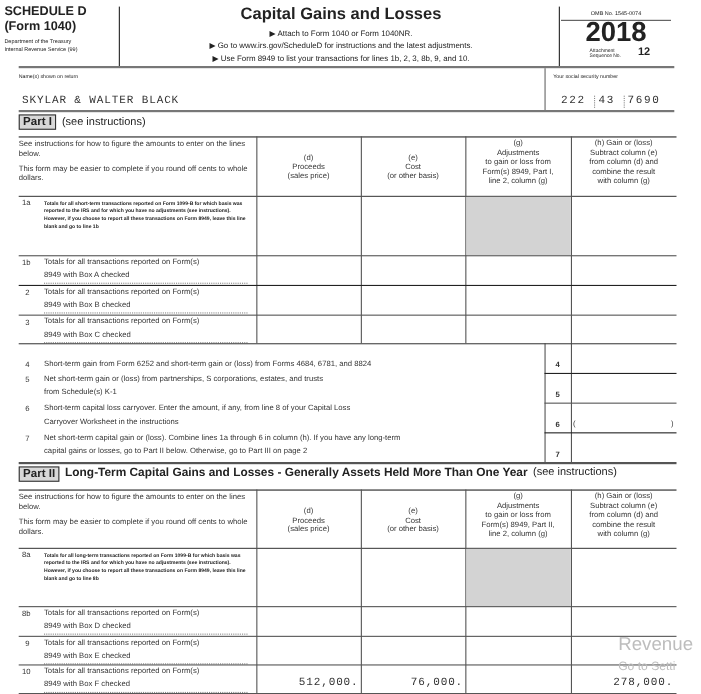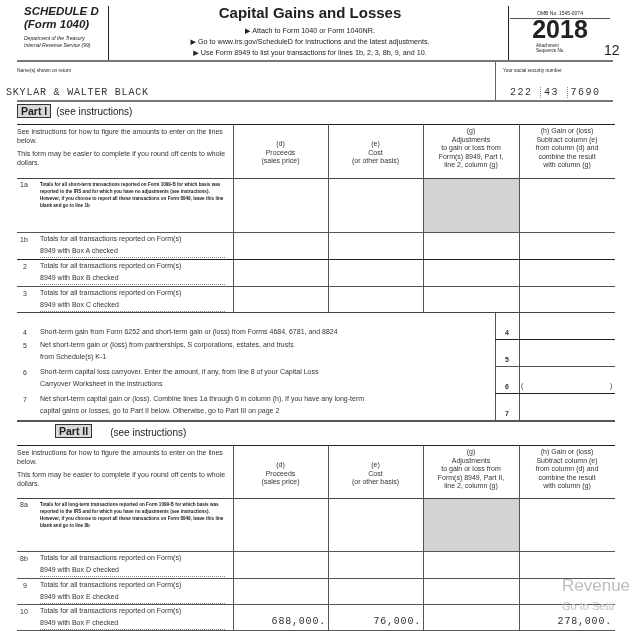--- a/index.html
+++ b/index.html
@@ -1,31 +1,31 @@
 <!DOCTYPE html>
 <html><head>
 <meta charset="utf-8">
 <style>
   * { box-sizing: border-box; margin: 0; padding: 0; }
   body { width: 637px; height: 631px; background: #fff; font-family: "Liberation Sans", sans-serif; color: #222; overflow: hidden; position: relative; }
   .abs { position: absolute; }
-  .hdr-left { left: 24px; top: 5px; width: 90px; font-style: italic; }
+  .hdr-left { left: 4px; top: 5px; width: 90px; }
   .sched { font-weight: bold; font-size: 11.5px; line-height: 13px; }
   .dept { font-size: 5px; line-height: 7px; margin-top: 4px; }
   .vline { position: absolute; background: #222; width: 1px; }
   .hline { position: absolute; background: #333; height: 1px; }
   .title { left: 110px; width: 400px; top: 4px; text-align: center; font-weight: bold; font-size: 15px; }
   .instr { left: 110px; width: 400px; text-align: center; font-size: 7.2px; line-height: 10px; }
   .omb { left: 510px; width: 100px; text-align: center; font-size: 5px; top: 10px; }
   .year { left: 510px; width: 100px; text-align: center; font-size: 25px; font-weight: bold; top: 18px; line-height: 22px; }
   .seq { left: 536px; top: 43px; font-size: 4.5px; line-height: 5px; }
-  .seqnum { left: 580px; top: 42px; font-size: 14px; font-weight: normal; margin-left: 24px; }
+  .seqnum { left: 580px; top: 42px; font-size: 10px; font-weight: bold; }
   .small-label { font-size: 4.8px; }
   .mono { font-family: "Liberation Mono", monospace; }
-  .name { left: 6px; top: 87px; font-size: 10px; letter-spacing: 0.8px; color: #333; }
+  .name { left: 20px; top: 87px; font-size: 10px; letter-spacing: 0.8px; color: #333; }
   .ssn { left: 510px; top: 87px; font-size: 10px; letter-spacing: 1.5px; color: #333; }
   .part-badge { background: #d8d8d8; border: 1px solid #333; font-weight: bold; font-size: 10.5px; padding: 0 3px; line-height: 12px; }
   .part-title { font-weight: bold; font-size: 10.8px; }
   .see { font-size: 10px; font-weight: normal; }
   .colhead { position: absolute; text-align: center; font-size: 7px; line-height: 8.6px; color: #333; }
   .lefttext { font-size: 7px; line-height: 9px; color: #333; }
   .tiny { font-size: 4.6px; line-height: 6.9px; font-weight: bold; color: #222; }
   .linenum { position: absolute; font-size: 7px; color: #333; }
   .rowtext { position: absolute; font-size: 7px; line-height: 12px; color: #333; }
   .gray { position: absolute; background: #d3d3d3; }
@@ -163,22 +163,23 @@
 <div class="hline" style="left:495px; top:393px; width:120px; background:#222;"></div>
 
 <div class="linenum" style="left:23px; top:396px;">7</div>
 <div class="rowtext" style="left:40px; top:393px;">
   <div>Net short-term capital gain or (loss).  Combine lines 1a through 6 in column (h). If you have any long-term</div>
   <div>capital gains or losses, go to Part II below. Otherwise, go to Part III on page 2</div>
 </div>
 <div class="linenum" style="left:505px; top:410px; font-weight:bold;">7</div>
 <div class="hline" style="left:17px; top:420px; width:598px; height:2px; background:#555;"></div>
 
-<div class="abs" style="left:17px; top:424px; display:flex; align-items:flex-end; gap:18px; white-space:nowrap;margin-left:38px;">
+<div class="abs" style="left:17px; top:424px; display:flex; align-items:flex-start; gap:5px; white-space:nowrap;">
   <span class="part-badge">Part II</span>
+  <span class="part-title">Long-Term Capital Gains and Losses - Generally Assets Held More Than One Year</span>
   <span class="see">(see instructions)</span>
 </div>
 <div class="hline" style="left:17px; top:445px; width:598px; background:#222;"></div>
 
 <div class="abs lefttext" style="left:17px; top:448px; width:214px;">
   <div>See instructions for how to figure the amounts to enter on the lines below.</div>
   <div style="margin-top:4px">This form may be easier to complete if you round off cents to whole dollars.</div>
 </div>
 
 <div class="colhead" style="left:233px; width:95px; top:461px;">
@@ -230,20 +231,20 @@
   <div>Totals for all transactions reported on Form(s)</div>
   <div class="dots" style="width:185px">8949 with Box E checked</div>
 </div>
 <div class="hline" style="left:17px; top:604px; width:598px; background:#555;"></div>
 
 <div class="linenum" style="left:20px; top:608px;">10</div>
 <div class="rowtext" style="left:40px; top:605px;">
   <div>Totals for all transactions reported on Form(s)</div>
   <div class="dots" style="width:185px">8949 with Box F checked</div>
 </div>
-<div class="amount mono" style="left:233px; width:93px; top:616px;">688,000.</div>
+<div class="amount mono" style="left:233px; width:93px; top:616px;">512,000.</div>
 <div class="amount mono" style="left:328px; width:93px; top:616px;">76,000.</div>
 <div class="amount mono" style="left:423px; width:100px; top:616px;margin-top:37px;">&lt;250,000.&gt;</div>
 <div class="amount mono" style="left:519px; width:93px; top:616px;">278,000.</div>
 <div class="hline" style="left:17px; top:630px; width:598px; background:#555;"></div>
 
 <div class="watermark" style="left:562px; top:576px; font-size:17px;">Revenue</div>
 <div class="watermark" style="left:562px; top:600px; font-size:11px;">Go to Setti</div>
 
 </body></html>

